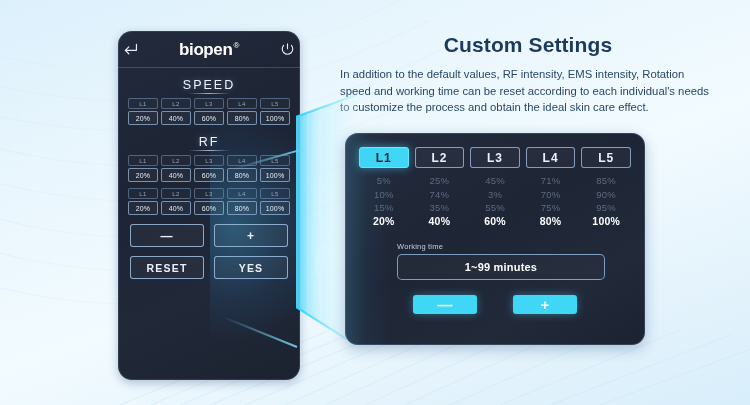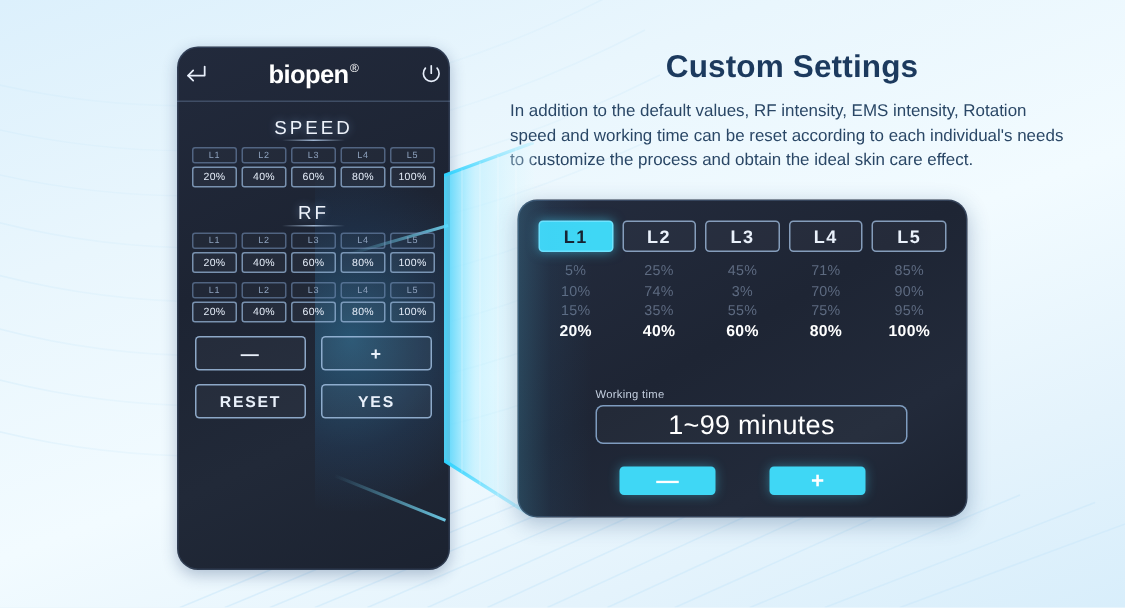--- a/index.html
+++ b/index.html
@@ -274,39 +274,39 @@
     line-height: 13.5px;
     letter-spacing: 0.2px;
   }
   .pct-val.sel {
     color: #ffffff;
     font-weight: 700;
     font-size: 10.5px;
   }
 
   #working-time-block {
-    margin-top: 30px;
+    margin-top: 14px;
     padding: 0 40px 0 52px;
   }
   #working-time-label {
     font-size: 7.5px;
     color: #c3cede;
     margin-bottom: 3px;
     letter-spacing: 0.2px;
   }
   #working-time-field {
     height: 24px;
     border: 1px solid rgba(150, 185, 225, 0.8);
     border-radius: 5px;
     display: flex;
     align-items: center;
     justify-content: center;
     color: #ffffff;
-    font-size: 18px;
-    font-weight: 400;
+    font-size: 11px;
+    font-weight: 700;
     background: rgba(255,255,255,0.025);
     letter-spacing: 0.2px;
   }
 
   #stepper-row {
     display: flex;
     justify-content: center;
     gap: 36px;
     margin-top: 15px;
   }

